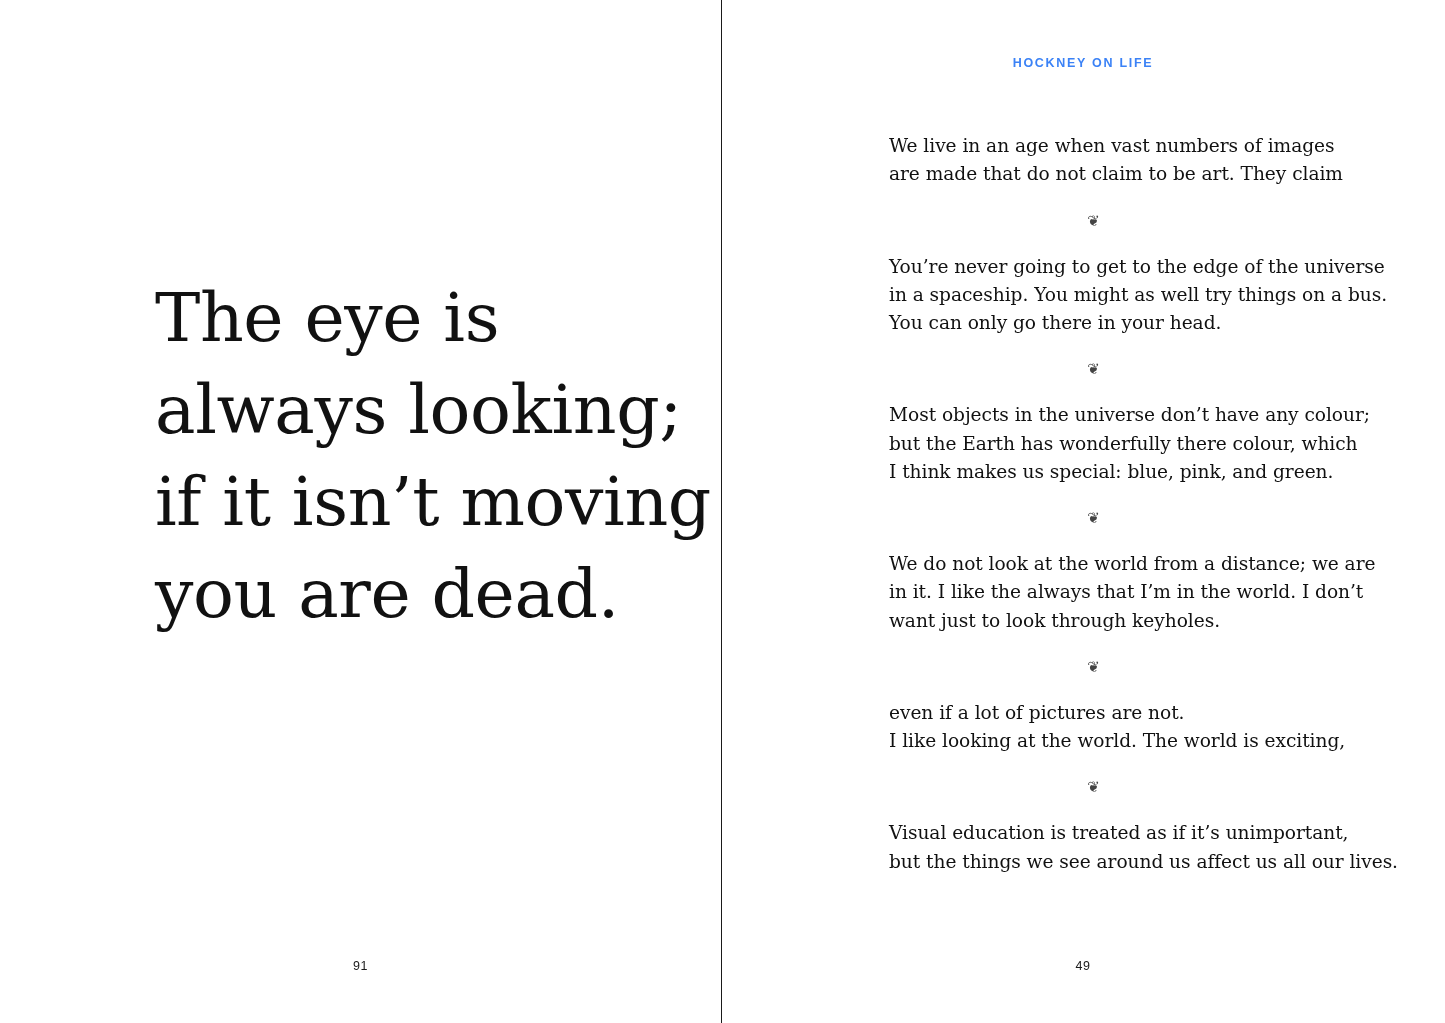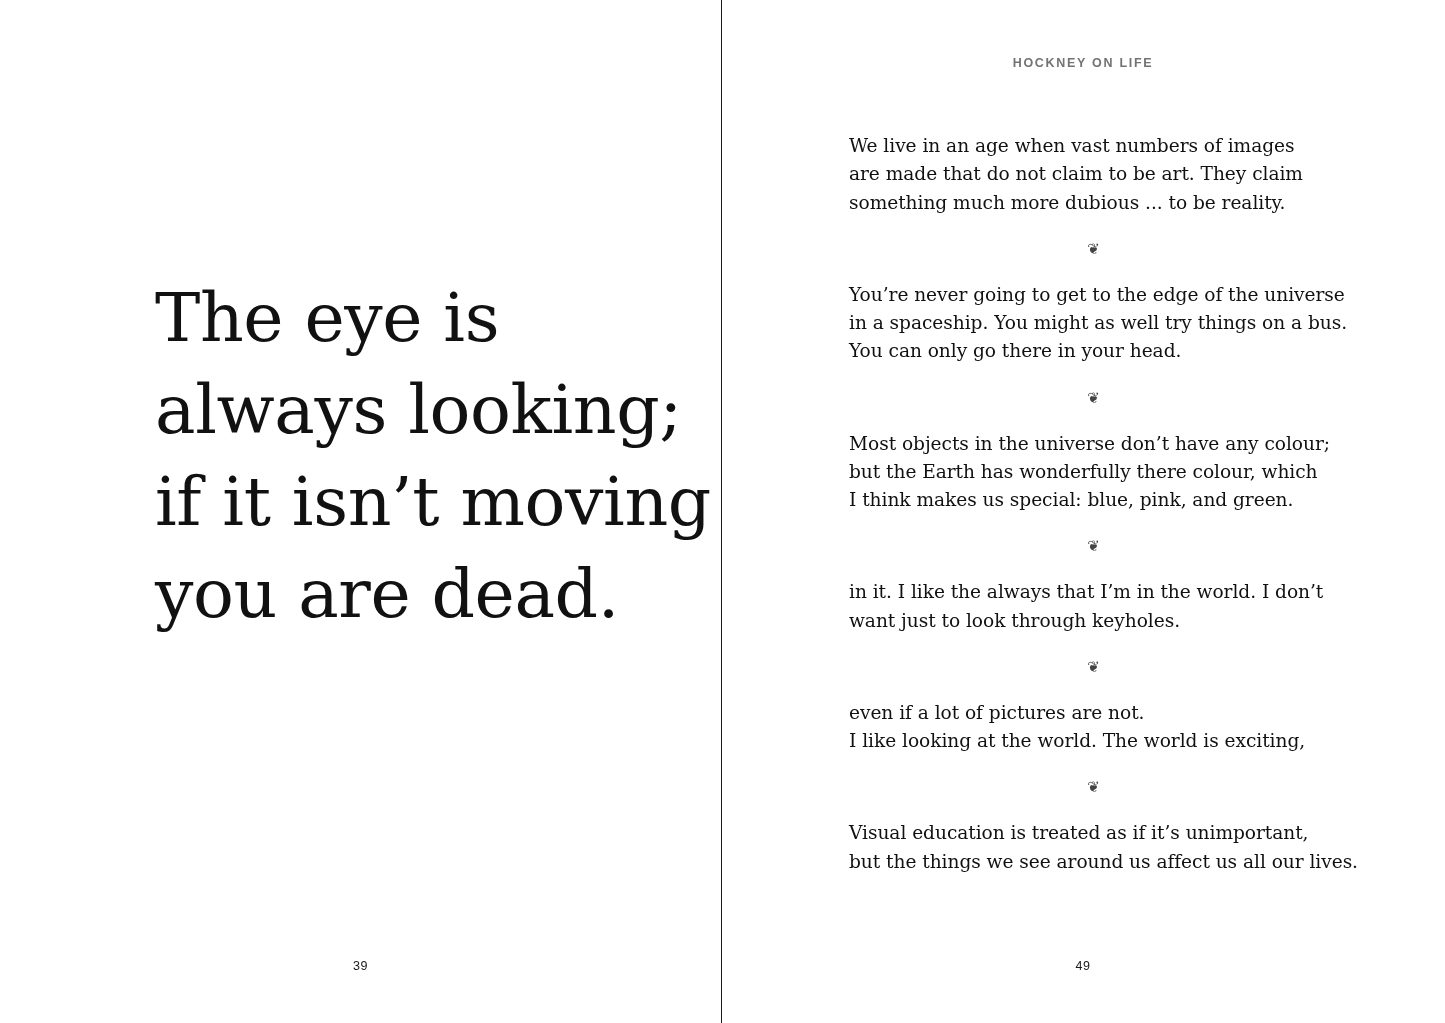--- a/index.html
+++ b/index.html
@@ -62,39 +62,40 @@
   
   .running-head {
     position: absolute;
     left: 0;
     right: 0;
     top: 56px;
     text-align: center;
     font-family: "Liberation Sans", sans-serif;
     font-size: 12.5px;
     letter-spacing: 1.7px;
-    color: #737373;
+    color: #3b82f6;
     font-weight: 600;
   }
   .column {
     position: absolute;
     left: 128px;
     top: 132px;
     width: 490px;
   }
   .para {
     font-family: "DejaVu Serif", "Liberation Serif", serif;
     font-size: 18.6px;
     line-height: 1.52;
     color: #111111;
     letter-spacing: -0.05px;
   }
   .para .l {
     display: block;
     white-space: nowrap;
+    margin-left: 40px;
   }
   .divider {
     text-align: center;
     color: #444444;
     font-size: 15px;
     line-height: 1;
     margin: 25px 0 24px 0;
     letter-spacing: 1px;
     font-family: "DejaVu Serif", "Liberation Serif", serif;
   }
@@ -116,34 +117,33 @@
 
 <div class="spread">
 
   <div class="page page-left">
     <div class="pull-quote">
       <span class="line">The eye is</span>
       <span class="line">always looking;</span>
       <span class="line">if it isn’t moving</span>
       <span class="line">you are dead.</span>
     </div>
-    <div class="folio folio-left">39</div>
+    <div class="folio folio-left">91</div>
   </div>
 
   <div class="gutter"></div>
 
   <div class="page page-right">
     <div class="running-head">HOCKNEY ON LIFE</div>
 
     <div class="column">
 
       <div class="para">
         <span class="l">We live in an age when vast numbers of images</span>
         <span class="l">are made that do not claim to be art. They claim</span>
-        <span class="l">something much more dubious ... to be reality.</span>
       </div>
 
       <div class="divider">❦</div>
 
       <div class="para">
         <span class="l">You’re never going to get to the edge of the universe</span>
         <span class="l">in a spaceship. You might as well try things on a bus.</span>
         <span class="l">You can only go there in your head.</span>
       </div>
 
@@ -151,20 +151,21 @@
 
       <div class="para">
         <span class="l">Most objects in the universe don’t have any colour;</span>
         <span class="l">but the Earth has wonderfully there colour, which</span>
         <span class="l">I think makes us special: blue, pink, and green.</span>
       </div>
 
       <div class="divider">❦</div>
 
       <div class="para">
+        <span class="l">We do not look at the world from a distance; we are</span>
         <span class="l">in it. I like the always that I’m in the world. I don’t</span>
         <span class="l">want just to look through keyholes.</span>
       </div>
 
       <div class="divider">❦</div>
 
       <div class="para">
         <span class="l">even if a lot of pictures are not.</span>
         <span class="l">I like looking at the world. The world is exciting,</span>
       </div>

